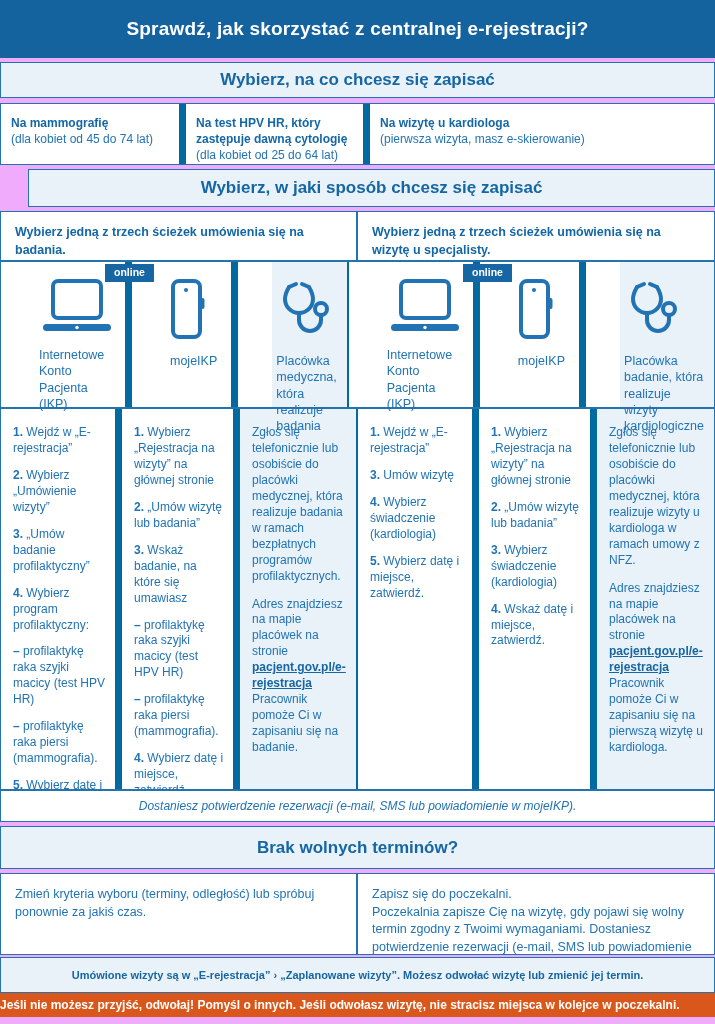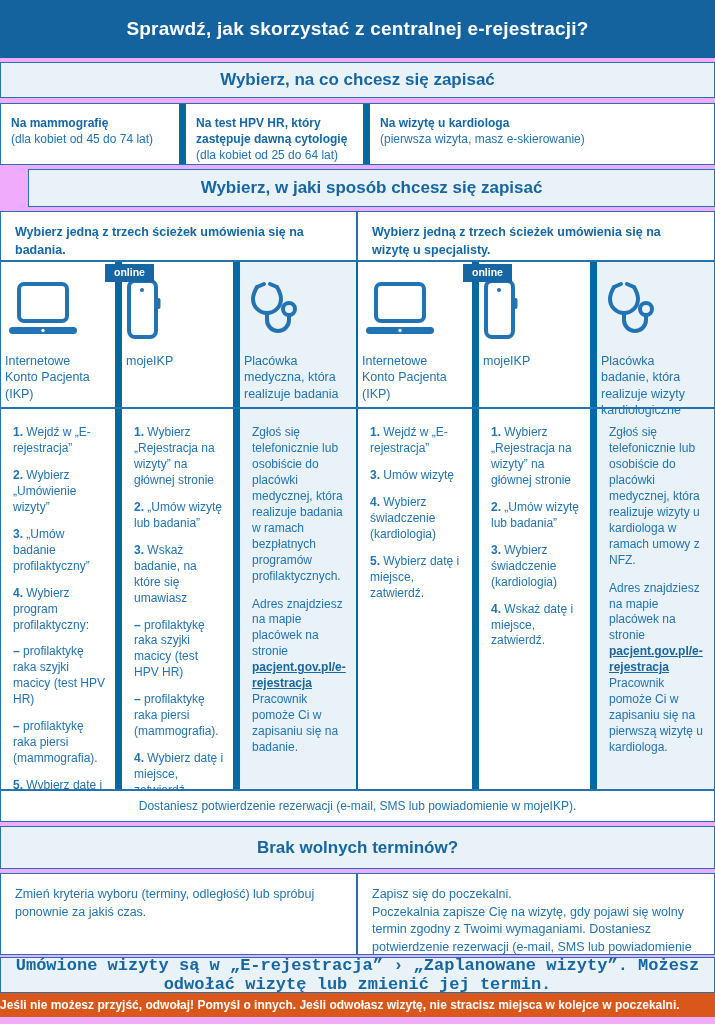--- a/index.html
+++ b/index.html
@@ -11,21 +11,21 @@
   .topbar{height:58px;background:#15639E;display:flex;align-items:center;justify-content:center;}
   .topbar h1{margin:0;color:#fff;font-size:19px;font-weight:bold;letter-spacing:.2px;}
 
   
   .band{background:#E9F2F9;border:1px solid #2373AE;display:flex;align-items:center;justify-content:center;text-align:center;}
   .band-title{color:#1566A2;font-weight:bold;font-size:17px;}
   #band-what{height:36px;margin-top:4px;}
   #band-how{height:38px;margin-top:4px;margin-left:28px;}
   #band-noslots{height:43px;margin-top:4px;}
   #band-note{height:36px;margin-top:2px;}
-  .note-text{color:#1566A2;font-weight:bold;font-size:17px;margin:0;padding:0 10px;font-family:Liberation Mono, monospace;}
+  .note-text{color:#1566A2;font-weight:bold;font-size:11px;margin:0;padding:0 10px;}
 
   
   .row{display:flex;border:1px solid #2373AE;background:#fff;}
   .cell{box-sizing:border-box;border-right:7px solid #0369a1;padding:12px 10px;
         color:#2273B4;font-size:12px;line-height:1.33;}
   .cell:last-child{border-right:none;}
   .mid{border-right-width:2px;}
   .lightcell{background:#E9F2F9;}
 
   .options-row{height:62px;margin-top:5px;}
@@ -34,37 +34,37 @@
   .opt-sub{margin:0;font-size:12px;}
 
   .intro-row{height:50px;margin-top:4px;}
   .half{width:357px;border-right:2px solid #2373AE;padding:12px 14px;box-sizing:border-box;}
   .half:last-child{flex:1;border-right:none;}
   .intro-text{margin:0;font-weight:bold;font-size:12.5px;color:#1467A6;line-height:1.4;}
 
   .icons-row{height:147px;position:relative;}
   .w1{width:121px;} .w2{width:118px;} .w3{width:118px;}
   .w4{width:121px;} .w5{width:118px;} .w6{flex:1;}
-  .chan-cell{display:flex;flex-direction:column;align-items:flex-start;padding:16px 10px 0 4px;}
+  .chan-cell{display:flex;flex-direction:column;align-items:flex-start;padding:16px 10px 0 4px;margin-left:34px;}
   .chan-label{margin-top:13px;font-size:12.5px;line-height:1.3;color:#2273B4;}
   .icon-wrap{height:62px;display:flex;align-items:center;}
   .online-badge{position:absolute;top:2px;background:#1566A2;color:#fff;font-size:10.5px;
         font-weight:bold;padding:2px 9px 3px;line-height:1.2;z-index:2;}
   #badge-left{left:104px;} #badge-right{left:462px;}
 
   .steps-row{height:382px;}
   .steps{padding:16px 9px 10px 12px;}
   .step{margin:0 0 11px 0;}
   .step .n{font-weight:bold;}
   .para{margin:0;}
   .mt{margin-top:12px;}
   .link{color:#1566A2;font-weight:bold;text-decoration:underline;overflow-wrap:anywhere;cursor:pointer;}
 
   .confirm-row{height:32px;align-items:center;justify-content:center;}
-  .confirm-text{margin:16px;color:#2273B4;font-size:12px;text-align:center;}
+  .confirm-text{margin:16px;color:#2273B4;font-size:12px;text-align:center;font-style:italic;}
 
   .noslots-row{height:82px;margin-top:4px;}
   .noslots-row .half{padding:12px 14px;color:#2273B4;font-size:12.5px;line-height:1.4;}
   .noslots-row p{margin:0;}
 
   .orange-band{height:24px;background:#D9571A;display:flex;align-items:center;justify-content:flex-start;}
   .orange-text{margin:0;color:#fff;font-weight:bold;font-size:12px;}
 </style>
 </head>
 <body>

